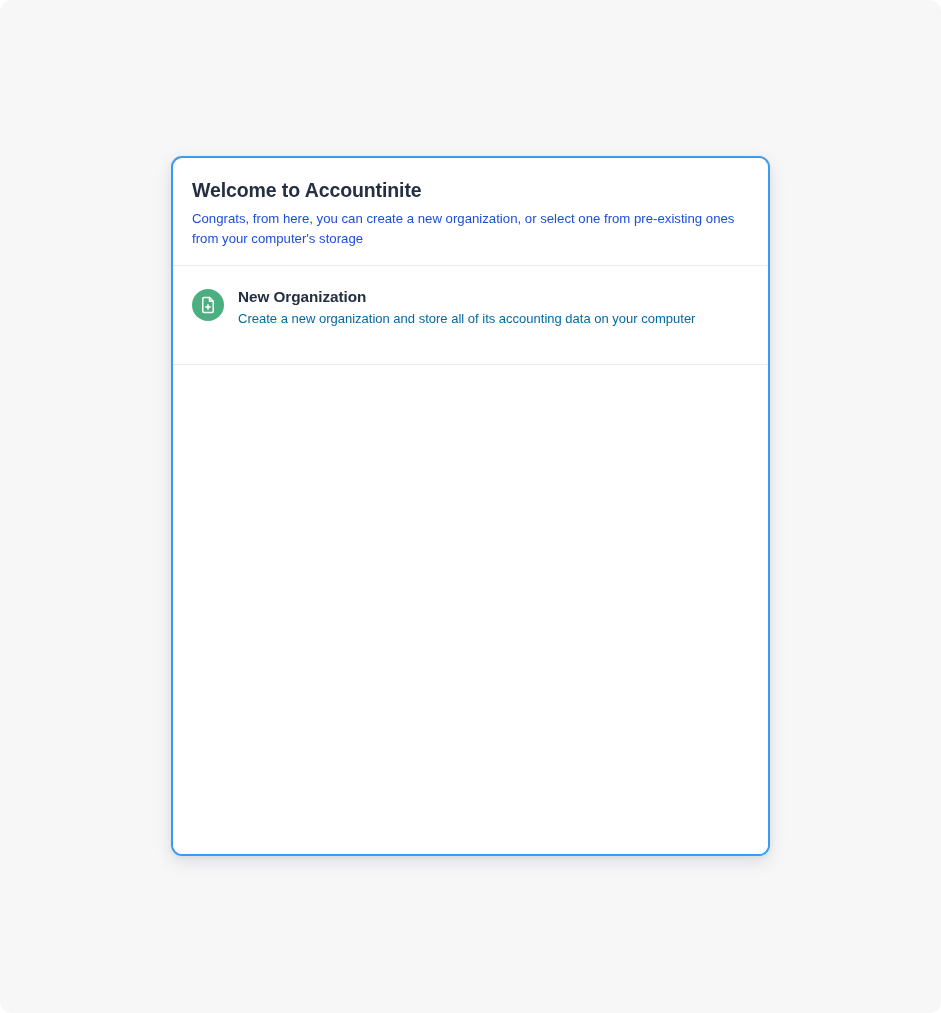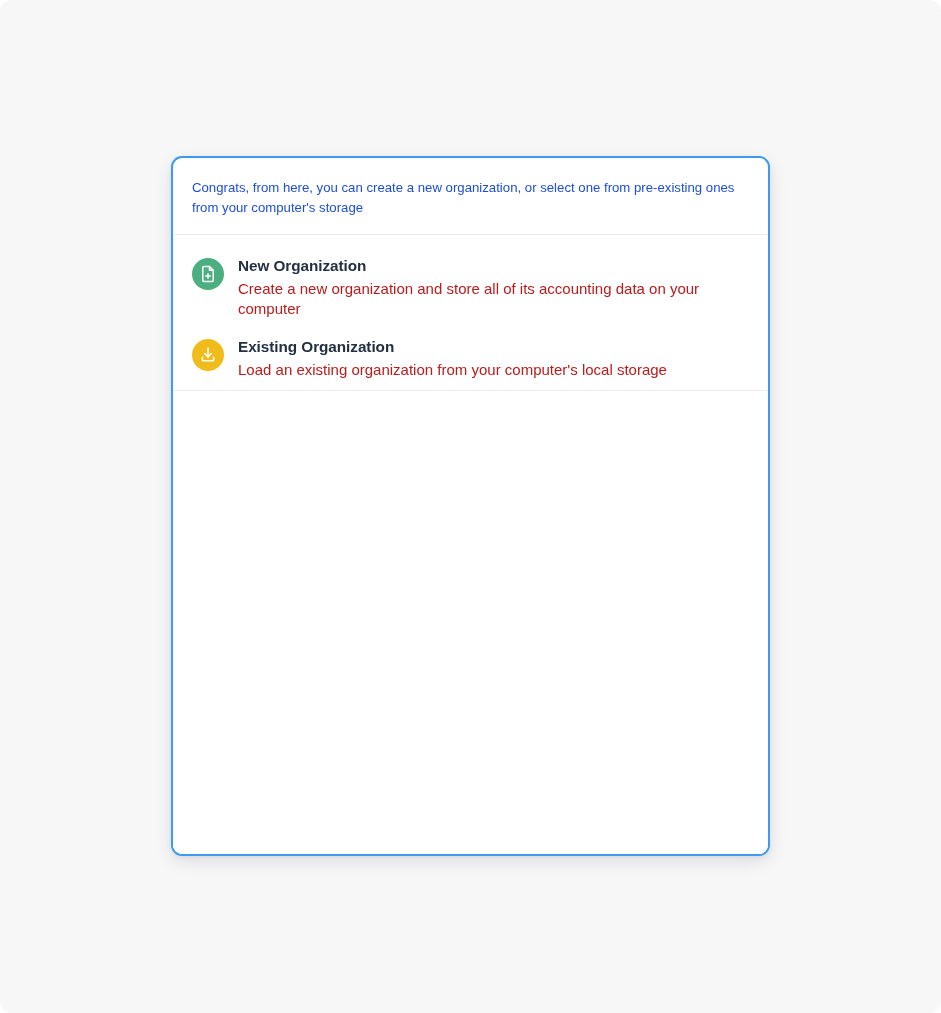--- a/index.html
+++ b/index.html
@@ -72,21 +72,21 @@
   .card-subtitle {
     font-size: 13.2px;
     color: #1d4ed8;
     line-height: 1.48;
     max-width: 545px;
   }
 
   
   .option-list {
     border-bottom: 1px solid #e9eaec;
-    padding: 12px 0 0 0;
+    padding: 12px 0 27px 0;
   }
 
   .option-row {
     display: flex;
     align-items: flex-start;
     gap: 14px;
     padding: 9px 19px 9px 19px;
     cursor: pointer;
   }
 
@@ -111,72 +111,60 @@
   .option-title {
     font-size: 15.3px;
     font-weight: bold;
     color: #242f42;
     line-height: 1.3;
     margin-bottom: 3px;
     letter-spacing: -0.05px;
   }
 
   .option-desc {
-    font-size: 15px;
-    color: #b91c1c;
+    font-size: 13px;
+    color: #0369a1;
     line-height: 1.35;
   }
 
   
   .card-body {
     flex: 1 1 auto;
     background: #ffffff;
   }
 </style>
 </head>
 <body>
 
 <div id="app-window">
   <div id="welcome-stage"></div>
 
   <div id="welcome-card">
 
     <div class="card-header">
+      <div class="card-title">Welcome to Accountinite</div>
       <div class="card-subtitle">Congrats, from here, you can create a new organization, or select one from pre-existing ones from your computer's storage</div>
     </div>
 
     <div class="option-list">
 
       <div class="option-row">
         <span class="option-icon green">
           <svg width="18" height="18" viewBox="0 0 24 24" fill="none" stroke="#ffffff" stroke-width="2" stroke-linecap="round" stroke-linejoin="round">
             <path d="M14 2H6.8C5.8 2 5 2.8 5 3.8v16.4c0 1 .8 1.8 1.8 1.8h10.4c1 0 1.8-.8 1.8-1.8V7z"></path>
             <polyline points="14 2 14 7 19 7"></polyline>
             <line x1="12" y1="11.5" x2="12" y2="17.5"></line>
             <line x1="9" y1="14.5" x2="15" y2="14.5"></line>
           </svg>
         </span>
         <span class="option-text">
           <span class="option-title" style="display:block;">New Organization</span>
           <span class="option-desc" style="display:block;">Create a new organization and store all of its accounting data on your computer</span>
         </span>
       </div>
 
-      <div class="option-row">
-        <span class="option-icon yellow">
-          <svg width="18" height="18" viewBox="0 0 24 24" fill="none" stroke="#ffffff" stroke-width="2" stroke-linecap="round" stroke-linejoin="round">
-            <line x1="12" y1="3" x2="12" y2="14"></line>
-            <polyline points="7.5 10 12 14.5 16.5 10"></polyline>
-            <path d="M4.5 15v3.2c0 .9.7 1.6 1.6 1.6h11.8c.9 0 1.6-.7 1.6-1.6V15"></path>
-          </svg>
-        </span>
-        <span class="option-text">
-          <span class="option-title" style="display:block;">Existing Organization</span>
-          <span class="option-desc" style="display:block;">Load an existing organization from your computer's local storage</span>
-        </span>
-      </div>
 
     </div>
 
     <div class="card-body"></div>
 
   </div>
 </div>
 
 </body></html>

